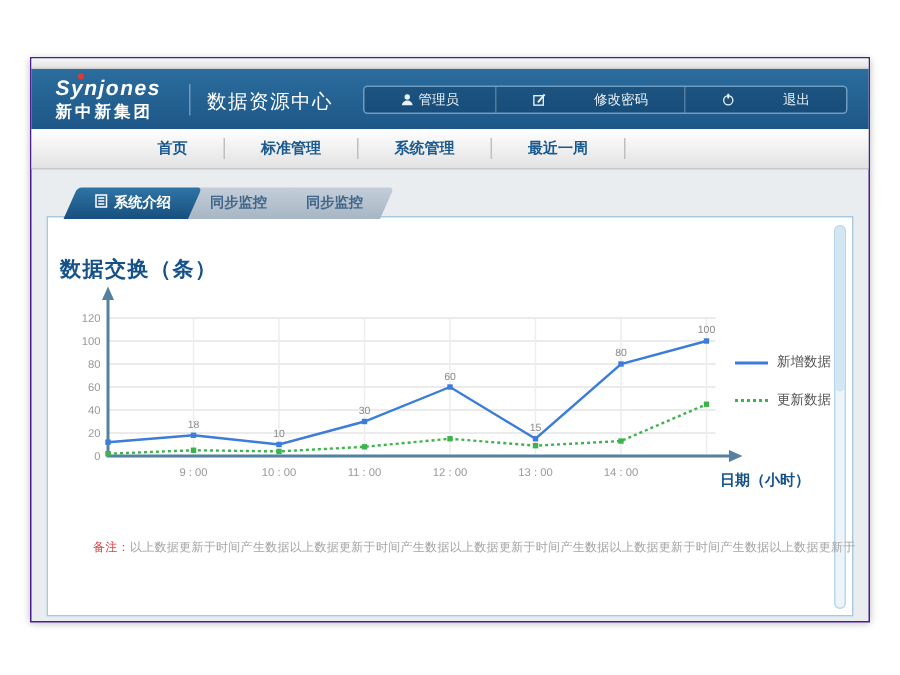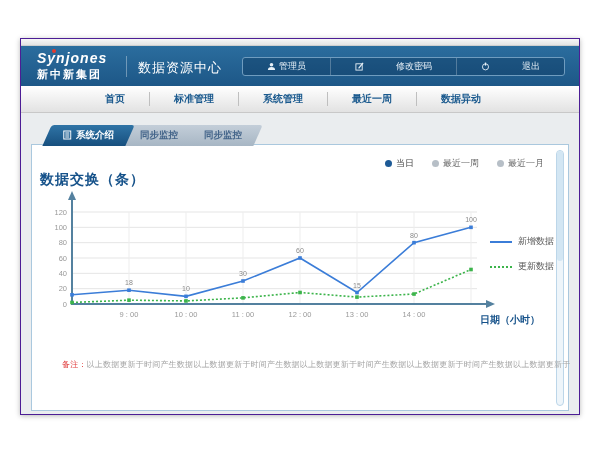--- a/index.html
+++ b/index.html
@@ -97,21 +97,20 @@
 
     <div class="nav">
       <span class="nav-item">首页</span>
       <span class="nav-sep"></span>
       <span class="nav-item">标准管理</span>
       <span class="nav-sep"></span>
       <span class="nav-item">系统管理</span>
       <span class="nav-sep"></span>
       <span class="nav-item">最近一周</span>
       <span class="nav-sep"></span>
-      <span class="nav-item">数据异动</span>
     </div>
 
     <div class="tabs">
       <div class="tab active">
         <span>
           <svg width="9" height="10" viewBox="0 0 9 10">
               <rect x="1" y="1" width="7" height="8" fill="none" stroke="#fff"></rect>
               <line x1="2.5" y1="3" x2="6.5" y2="3" stroke="#fff"></line>
               <line x1="2.5" y1="5" x2="6.5" y2="5" stroke="#fff"></line>
               <line x1="2.5" y1="7" x2="6.5" y2="7" stroke="#fff"></line>
@@ -121,34 +120,20 @@
       </div>
       <div class="tab inactive">
         <span>同步监控</span>
       </div>
       <div class="tab inactive">
         <span>同步监控</span>
       </div>
     </div>
 
     <div class="panel">
-      <div class="radio-row">
-        <span class="radio selected">
-          <span class="dot"></span>
-          <span>当日</span>
-        </span>
-        <span class="radio">
-          <span class="dot"></span>
-          <span>最近一周</span>
-        </span>
-        <span class="radio">
-          <span class="dot"></span>
-          <span>最近一月</span>
-        </span>
-      </div>
 
       <div class="y-axis-title">数据交换（条）</div>
 
       <svg id="chart-svg" width="470" height="145">
           <line x1="40" y1="103.66666666666667" x2="445" y2="103.66666666666667" stroke="#e5e5e5" stroke-width="1"></line>
           <line x1="40" y1="88.33333333333334" x2="445" y2="88.33333333333334" stroke="#e5e5e5" stroke-width="1"></line>
           <line x1="40" y1="73" x2="445" y2="73" stroke="#e5e5e5" stroke-width="1"></line>
           <line x1="40" y1="57.66666666666667" x2="445" y2="57.66666666666667" stroke="#e5e5e5" stroke-width="1"></line>
           <line x1="40" y1="42.33333333333333" x2="445" y2="42.33333333333333" stroke="#e5e5e5" stroke-width="1"></line>
           <line x1="40" y1="27" x2="445" y2="27" stroke="#e5e5e5" stroke-width="1"></line>

